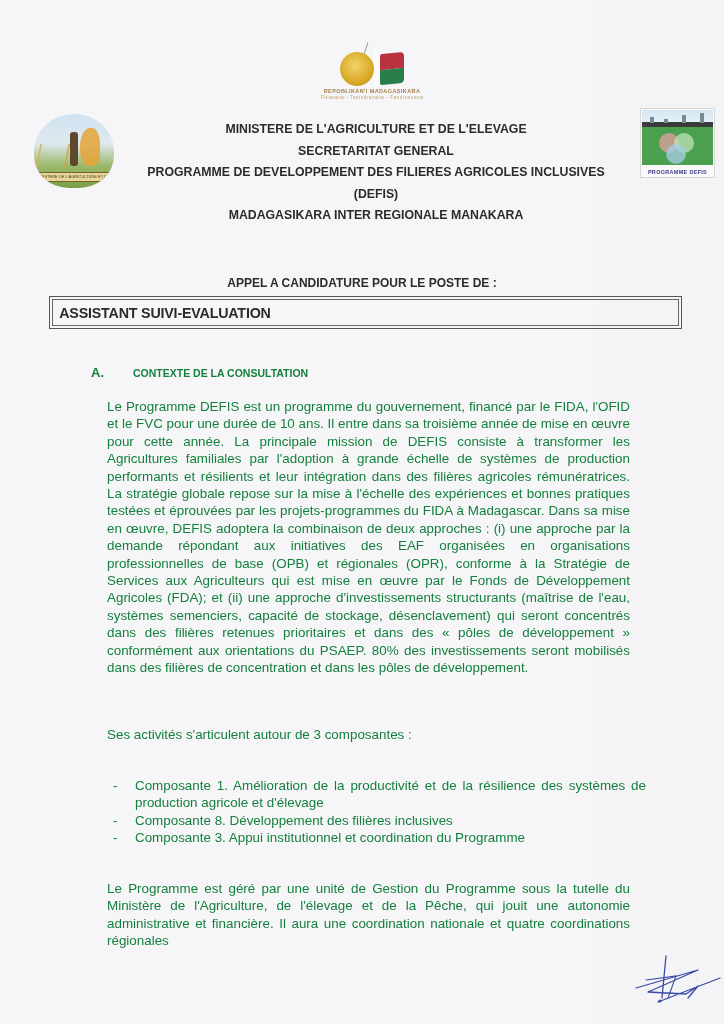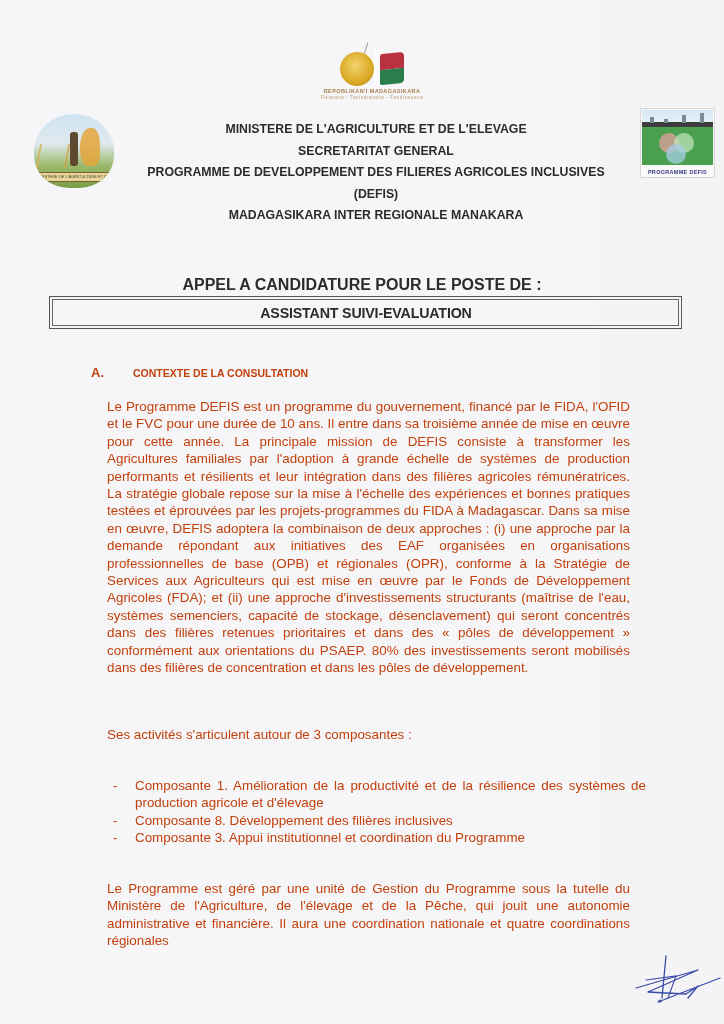--- a/index.html
+++ b/index.html
@@ -40,29 +40,29 @@
   .logo-right .city { position: absolute; left: 1px; top: 13px; width: 71px; height: 5px; background: #3c3c3c; }
   .logo-right .city .tower { position: absolute; bottom: 4px; width: 4px; background: #7a8b95; }
   .logo-right .field { position: absolute; left: 1px; top: 18px; width: 71px; height: 38px; background: #4aa04f; }
   .logo-right .c { position: absolute; width: 20px; height: 20px; border-radius: 50%; opacity: .75; }
   .logo-right .caption { position: absolute; left: 0; bottom: 2px; width: 73px; text-align: center; font-size: 5.5px; font-weight: bold; color: #3b3b86; letter-spacing: 0.3px; }
 
   
   .header-lines { position: absolute; left: 120px; top: 119px; width: 512px; text-align: center; }
   .header-lines div { font-size: 12.3px; font-weight: bold; line-height: 21.5px; color: #2b2b2b; }
 
-  .appel { position: absolute; left: 0; top: 276px; width: 724px; text-align: center; font-size: 16px; font-weight: bold; color: #2b2b2b; }
+  .appel { position: absolute; left: 0; top: 276px; width: 724px; text-align: center; font-size: 12px; font-weight: bold; color: #2b2b2b; }
 
   .title-box { position: absolute; left: 49px; top: 296px; width: 633px; height: 33px;
     border: 1px solid #555; box-shadow: inset 0 0 0 2px #f6f6f8, inset 0 0 0 3px #666; box-sizing: border-box;
-    display: flex; align-items: center; justify-content: center; }
+    display: flex; align-items: center; justify-content: flex-start; }
   .title-box span { font-size: 15.5px; font-weight: bold; color: #2b2b2b; letter-spacing: -0.2px; transform: scaleX(0.92); display: inline-block; }
 
   
-  .body { position: absolute; left: 91px; top: 364px; width: 555px; font-size: 13.4px; line-height: 17.4px; color: #c2410c; }
+  .body { position: absolute; left: 91px; top: 364px; width: 555px; font-size: 13.4px; line-height: 17.4px; color: #15803d; }
   .section-head { font-weight: bold; font-size: 12px; margin-bottom: 0; line-height: 17px; }
   .section-head .num { font-size: 13px; display: inline-block; width: 42px; }
   .section-head .txt { font-size: 10.5px; }
   p { margin: 16px; text-align: justify; }
   .gap { height: 17.4px; }
   ul.comp { list-style: none; margin: 0; padding: 0 0 0 0; }
   ul.comp li { position: relative; padding-left: 44px; text-align: justify; }
   ul.comp li .dash { position: absolute; left: 22px; top: 0; }
 
   .signature { position: absolute; left: 628px; top: 950px; width: 96px; height: 60px; }

